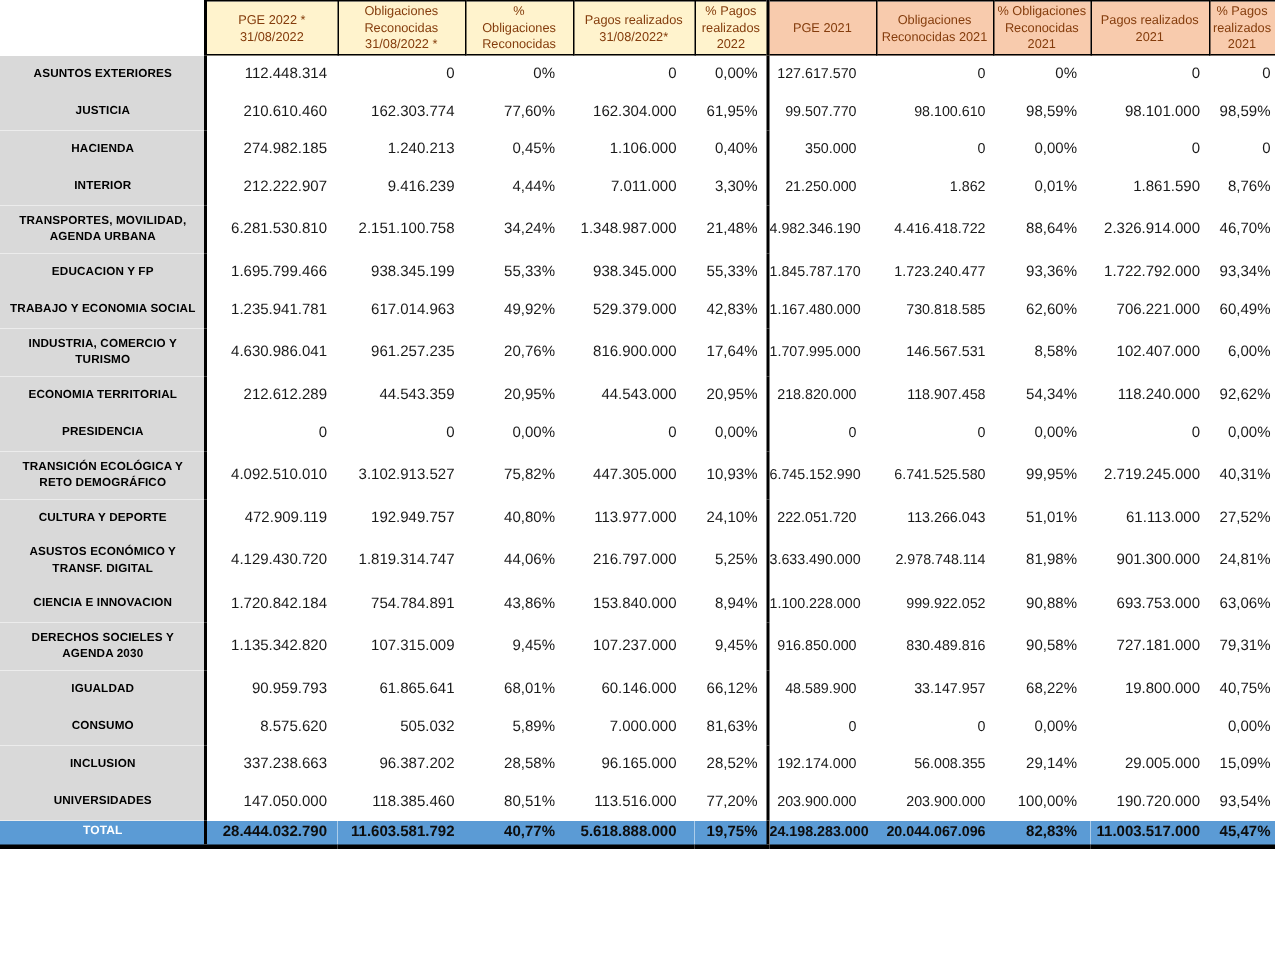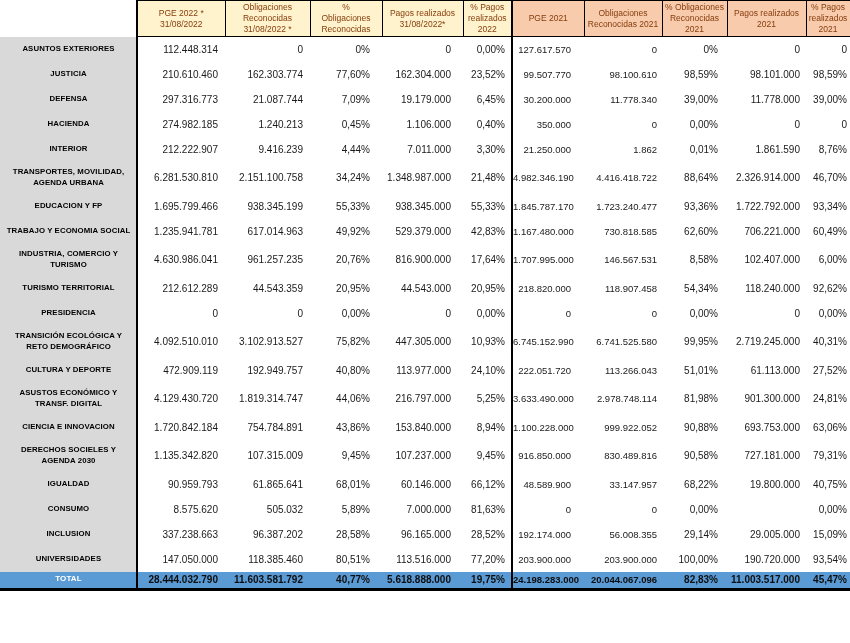--- a/index.html
+++ b/index.html
@@ -113,39 +113,26 @@
           <td class="v7">0%</td>
           <td class="v8">0</td>
           <td class="v9">0</td>
         </tr>
         <tr class="r">
           <td class="lab">JUSTICIA</td>
           <td class="v0 b0">210.610.460</td>
           <td class="v1">162.303.774</td>
           <td class="v2">77,60%</td>
           <td class="v3">162.304.000</td>
-          <td class="v4">23,52%</td>
+          <td class="v4">61,95%</td>
           <td class="v5">99.507.770</td>
           <td class="v6">98.100.610</td>
           <td class="v7">98,59%</td>
           <td class="v8">98.101.000</td>
           <td class="v9">98,59%</td>
-        </tr>
-        <tr class="r">
-          <td class="lab">DEFENSA</td>
-          <td class="v0 b0">297.316.773</td>
-          <td class="v1">21.087.744</td>
-          <td class="v2">7,09%</td>
-          <td class="v3">19.179.000</td>
-          <td class="v4">6,45%</td>
-          <td class="v5">30.200.000</td>
-          <td class="v6">11.778.340</td>
-          <td class="v7">39,00%</td>
-          <td class="v8">11.778.000</td>
-          <td class="v9">39,00%</td>
         </tr>
         <tr class="r">
           <td class="lab">HACIENDA</td>
           <td class="v0 b0">274.982.185</td>
           <td class="v1">1.240.213</td>
           <td class="v2">0,45%</td>
           <td class="v3">1.106.000</td>
           <td class="v4">0,40%</td>
           <td class="v5">350.000</td>
           <td class="v6">0</td>
@@ -212,21 +199,21 @@
           <td class="v2">20,76%</td>
           <td class="v3">816.900.000</td>
           <td class="v4">17,64%</td>
           <td class="v5">1.707.995.000</td>
           <td class="v6">146.567.531</td>
           <td class="v7">8,58%</td>
           <td class="v8">102.407.000</td>
           <td class="v9">6,00%</td>
         </tr>
         <tr class="r">
-          <td class="lab">TURISMO TERRITORIAL</td>
+          <td class="lab">ECONOMIA TERRITORIAL</td>
           <td class="v0 b0">212.612.289</td>
           <td class="v1">44.543.359</td>
           <td class="v2">20,95%</td>
           <td class="v3">44.543.000</td>
           <td class="v4">20,95%</td>
           <td class="v5">218.820.000</td>
           <td class="v6">118.907.458</td>
           <td class="v7">54,34%</td>
           <td class="v8">118.240.000</td>
           <td class="v9">92,62%</td>

